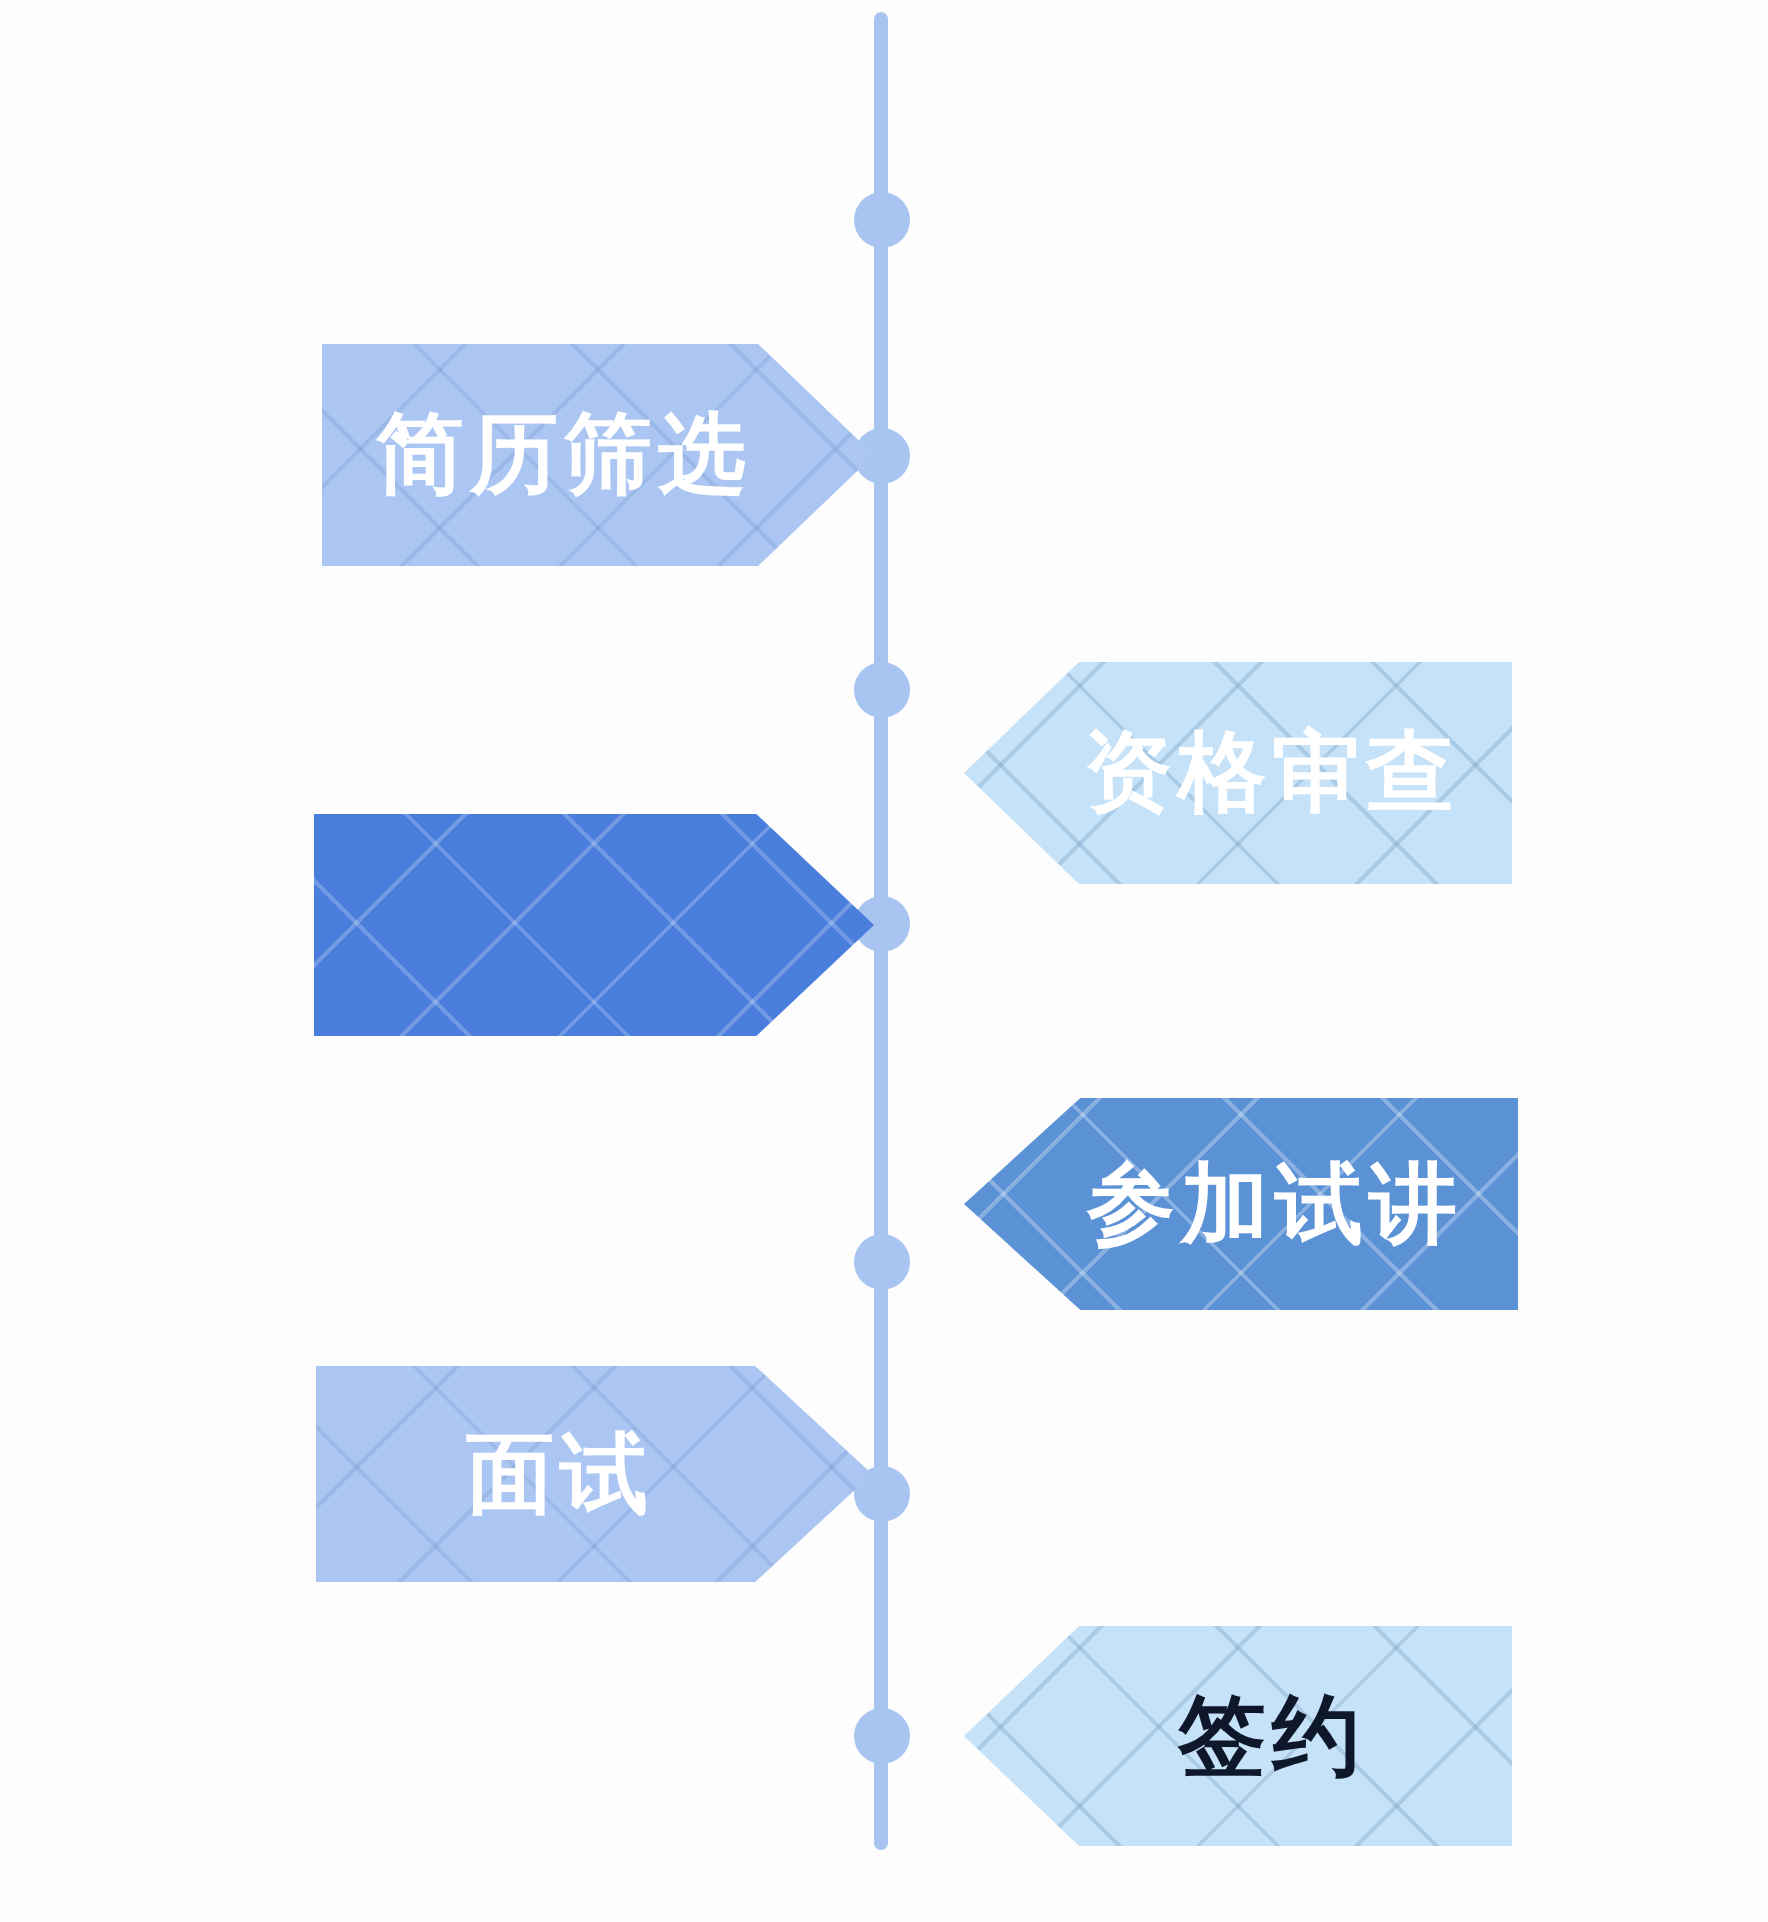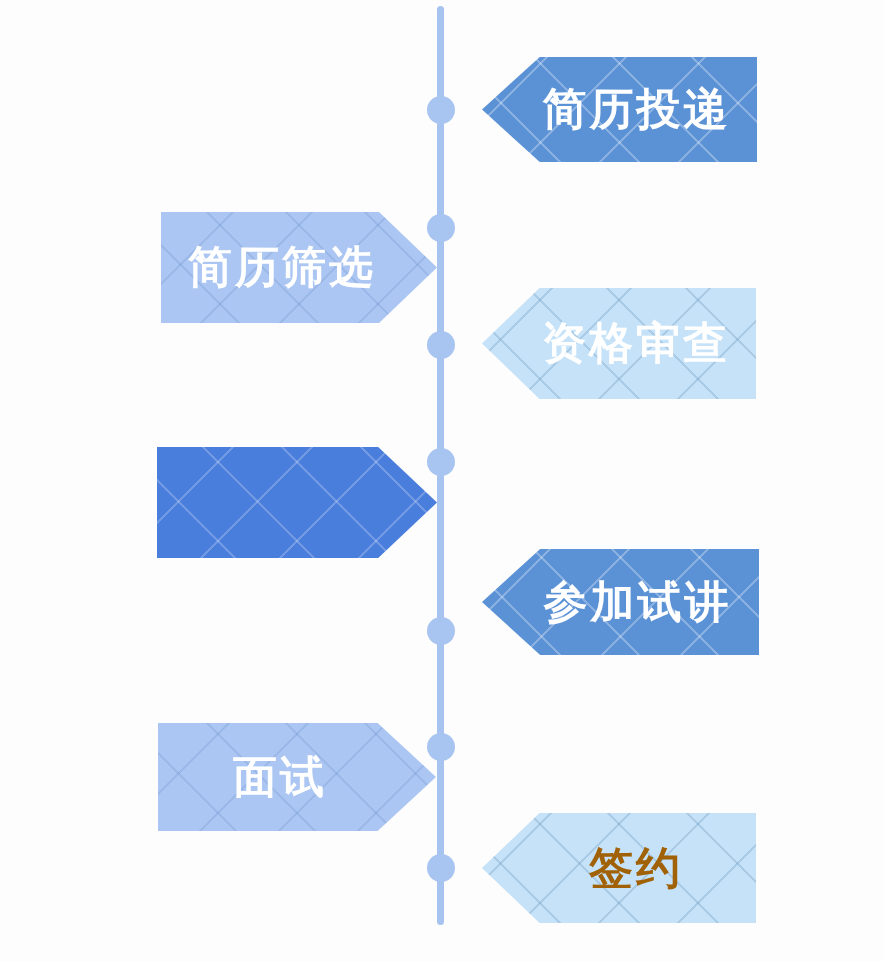--- a/index.html
+++ b/index.html
@@ -69,21 +69,20 @@
   }
   
   .tip-left {
     clip-path: polygon(0% 50%, 21% 0%, 100% 0%, 100% 100%, 21% 100%);
     padding-left: 34px;
   }
   
   .tip-right {
     clip-path: polygon(0% 0%, 79% 0%, 100% 50%, 79% 100%, 0% 100%);
     padding-right: 34px;
-    margin-top: 40px;
   }
   .banner.b1 { left: 482px; top: 57px;  width: 241px; height: 105px; }
   .banner.b2 { left: 161px; top: 172px; width: 242px; height: 111px; }
   .banner.b3 { left: 482px; top: 288px; width: 240px; height: 111px; }
   .banner.b4 { left: 157px; top: 407px; width: 246px; height: 111px; }
   .banner.b5 { left: 482px; top: 549px; width: 243px; height: 106px; }
   .banner.b6 { left: 158px; top: 683px; width: 244px; height: 108px; }
   .banner.b7 { left: 482px; top: 813px; width: 240px; height: 110px; }
 </style>
 </head>
@@ -94,47 +93,43 @@
   <div class="timeline-line" style="background: rgb(167, 195, 239);"></div>
 
   <div class="dot d1" style="background: rgb(168, 196, 240);"></div>
   <div class="dot d2" style="background: rgb(168, 196, 240);"></div>
   <div class="dot d3" style="background: rgb(168, 196, 240);"></div>
   <div class="dot d4" style="background: rgb(168, 196, 240);"></div>
   <div class="dot d5" style="background: rgb(168, 196, 240);"></div>
   <div class="dot d6" style="background: rgb(168, 196, 240);"></div>
   <div class="dot d7" style="background: rgb(168, 196, 240);"></div>
 
-  <div class="banner b1 tip-left" style="background: rgb(91, 146, 214); color: rgb(255, 255, 255);">
-    <i class="lattice" style="background-image: repeating-linear-gradient(45deg, transparent 0px, transparent 54px, rgba(255, 255, 255, 0.28) 54px, rgba(255, 255, 255, 0.28) 56px), repeating-linear-gradient(-45deg, transparent 0px, transparent 54px, rgba(255, 255, 255, 0.28) 54px, rgba(255, 255, 255, 0.28) 56px);"></i>
-    <span class="label">简历投递</span>
-  </div>
 
   <div class="banner b2 tip-right" style="background: rgb(171, 198, 242); color: rgb(255, 255, 255);">
     <i class="lattice" style="background-image: repeating-linear-gradient(45deg, transparent 0px, transparent 54px, rgba(96, 134, 197, 0.22) 54px, rgba(96, 134, 197, 0.22) 56px), repeating-linear-gradient(-45deg, transparent 0px, transparent 54px, rgba(96, 134, 197, 0.22) 54px, rgba(96, 134, 197, 0.22) 56px);"></i>
     <span class="label">简历筛选</span>
   </div>
 
-  <div class="banner b3 tip-left" style="background: rgb(197, 226, 248); color: rgb(255, 255, 255);">
+  <div class="banner b3 tip-left" style="background: rgb(197, 226, 248); color: rgb(255, 255, 255); margin-top: 43px;">
     <i class="lattice" style="background-image: repeating-linear-gradient(45deg, transparent 0px, transparent 54px, rgba(108, 150, 186, 0.3) 54px, rgba(108, 150, 186, 0.3) 56px), repeating-linear-gradient(-45deg, transparent 0px, transparent 54px, rgba(108, 150, 186, 0.3) 54px, rgba(108, 150, 186, 0.3) 56px);"></i>
     <span class="label">资格审查</span>
   </div>
 
   <div class="banner b4 tip-right" style="background: rgb(74, 126, 220); color: rgb(255, 255, 255);">
     <i class="lattice" style="background-image: repeating-linear-gradient(45deg, transparent 0px, transparent 54px, rgba(255, 255, 255, 0.22) 54px, rgba(255, 255, 255, 0.22) 56px), repeating-linear-gradient(-45deg, transparent 0px, transparent 54px, rgba(255, 255, 255, 0.22) 54px, rgba(255, 255, 255, 0.22) 56px);"></i>
   </div>
 
   <div class="banner b5 tip-left" style="background: rgb(91, 146, 214); color: rgb(255, 255, 255);">
     <i class="lattice" style="background-image: repeating-linear-gradient(45deg, transparent 0px, transparent 54px, rgba(255, 255, 255, 0.28) 54px, rgba(255, 255, 255, 0.28) 56px), repeating-linear-gradient(-45deg, transparent 0px, transparent 54px, rgba(255, 255, 255, 0.28) 54px, rgba(255, 255, 255, 0.28) 56px);"></i>
     <span class="label">参加试讲</span>
   </div>
 
   <div class="banner b6 tip-right" style="background: rgb(171, 198, 242); color: rgb(255, 255, 255);">
     <i class="lattice" style="background-image: repeating-linear-gradient(45deg, transparent 0px, transparent 54px, rgba(96, 134, 197, 0.22) 54px, rgba(96, 134, 197, 0.22) 56px), repeating-linear-gradient(-45deg, transparent 0px, transparent 54px, rgba(96, 134, 197, 0.22) 54px, rgba(96, 134, 197, 0.22) 56px);"></i>
     <span class="label">面试</span>
   </div>
 
-  <div class="banner b7 tip-left" style="background: rgb(197, 226, 248); color: #a16207; font-family: Liberation Serif, serif;">
+  <div class="banner b7 tip-left" style="background: rgb(197, 226, 248); color: #0f172a; font-family: Liberation Serif, serif;">
     <i class="lattice" style="background-image: repeating-linear-gradient(45deg, transparent 0px, transparent 54px, rgba(108, 150, 186, 0.3) 54px, rgba(108, 150, 186, 0.3) 56px), repeating-linear-gradient(-45deg, transparent 0px, transparent 54px, rgba(108, 150, 186, 0.3) 54px, rgba(108, 150, 186, 0.3) 56px);"></i>
     <span class="label">签约</span>
   </div>
 
 </div>
 
 </body></html>

